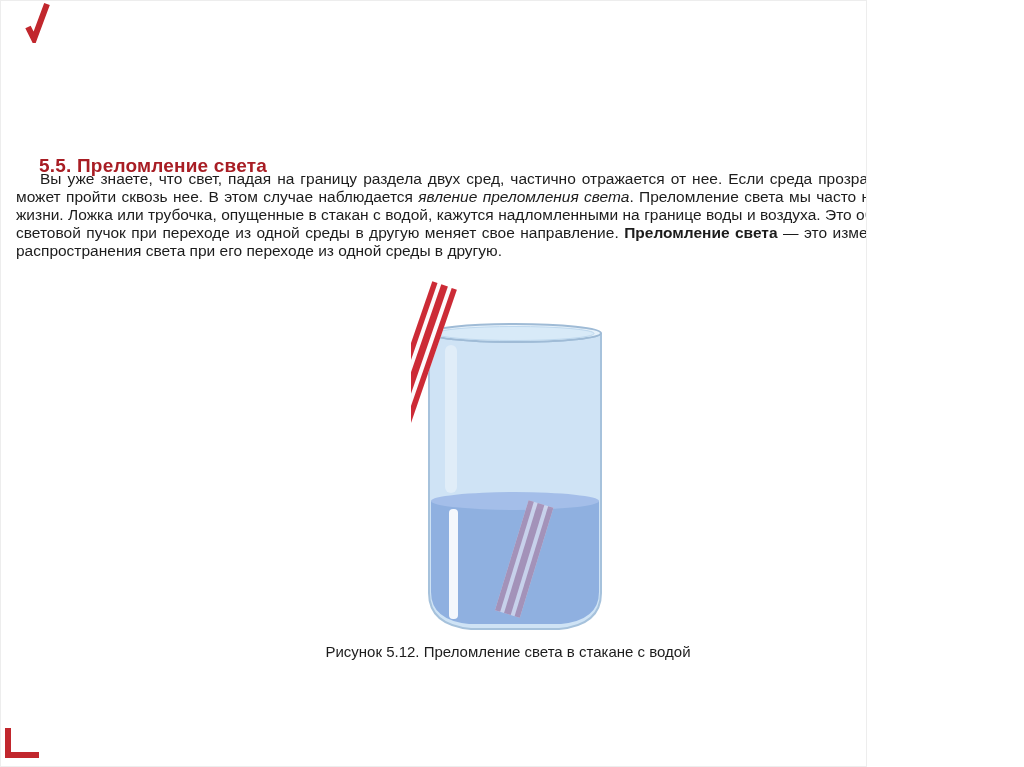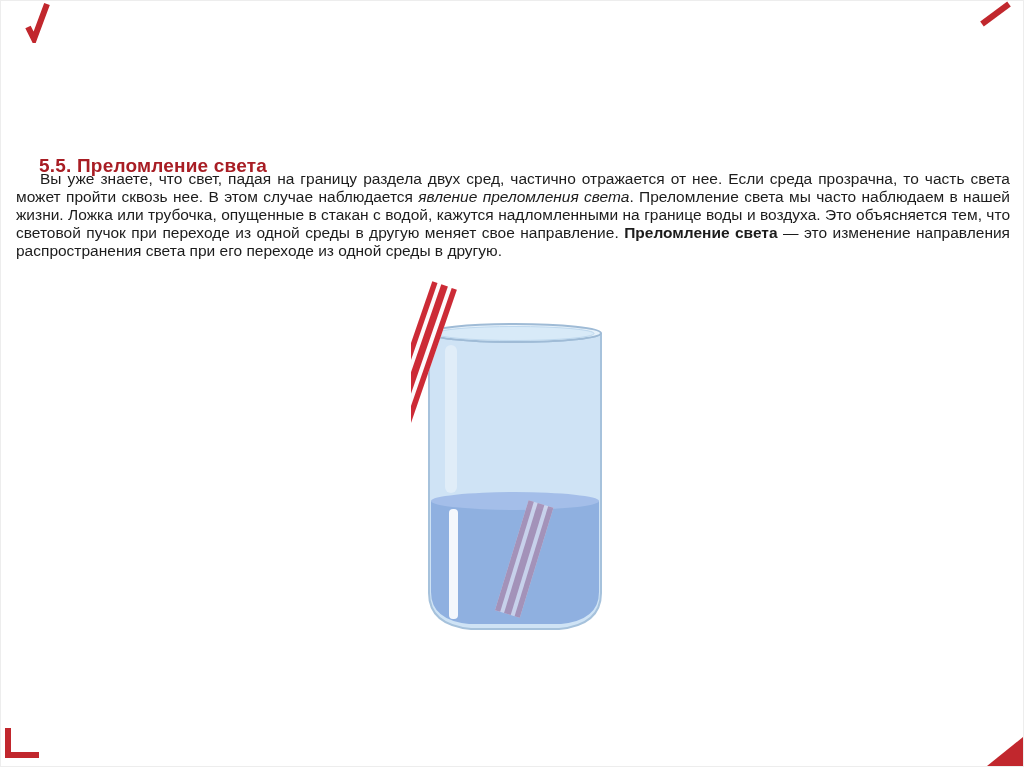--- a/index.html
+++ b/index.html
@@ -1,18 +1,18 @@
 <!DOCTYPE html>
 <html lang="ru"><head>
 <meta charset="utf-8">
 <style>
   html,body{margin:0;padding:0;background:#fff;}
   .page{
     position:relative;
-    width:1024px;height:767px;
+    width:867px;height:767px;
     background:#ffffff;
     border:1px solid #ededed;
     box-sizing:border-box;
     overflow:hidden;
     font-family:"Liberation Sans","DejaVu Sans",sans-serif;
     color:#1c1c1c;
   }
   .heading{
     position:absolute;
     left:38px;top:138px;
@@ -106,14 +106,15 @@
           <rect x="117" y="227" width="5.5" height="115" fill="#a98bb0"></rect>
           <rect x="126.5" y="227" width="7" height="115" fill="#a98bb0"></rect>
           <rect x="137.5" y="227" width="5.5" height="115" fill="#a98bb0"></rect>
         </g>
       </g>
 
       <rect x="38" y="232" width="9" height="110" rx="4" fill="#ffffff" opacity="0.9"></rect>
     </svg>
   </div>
 
+  <p class="caption">Рисунок 5.12. Преломление света в стакане с водой</p>
 
 </div>
 
 </body></html>

